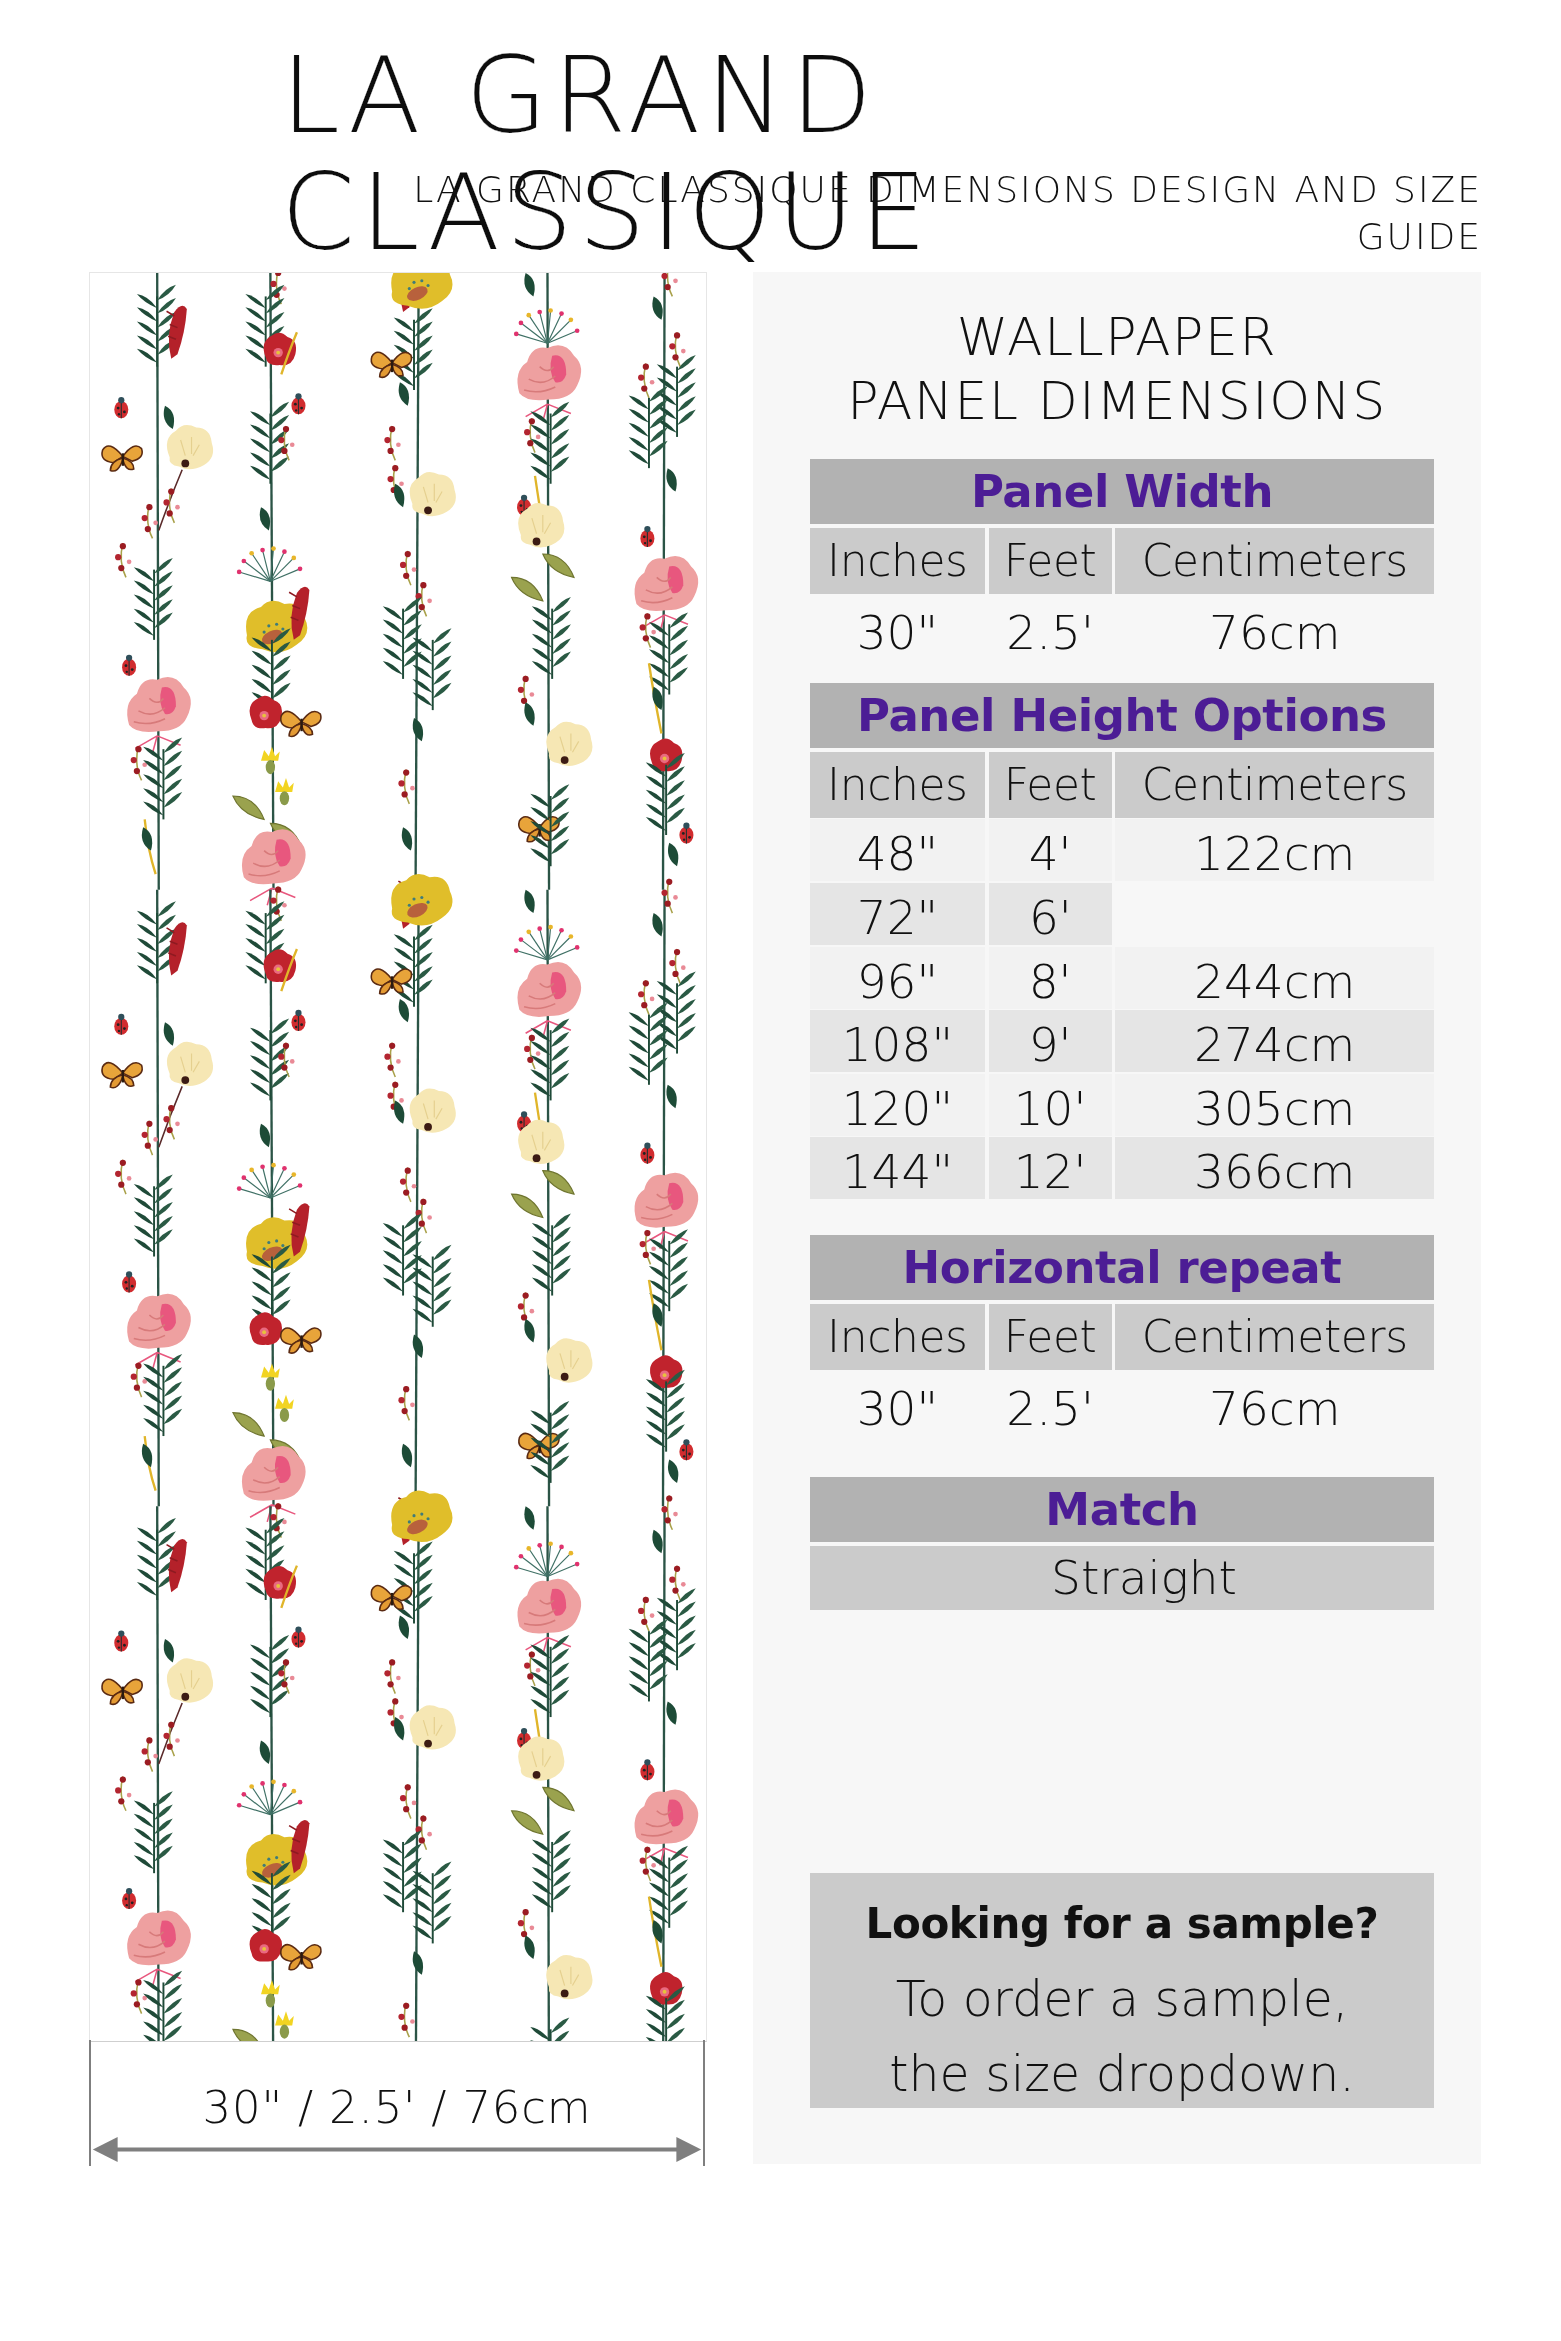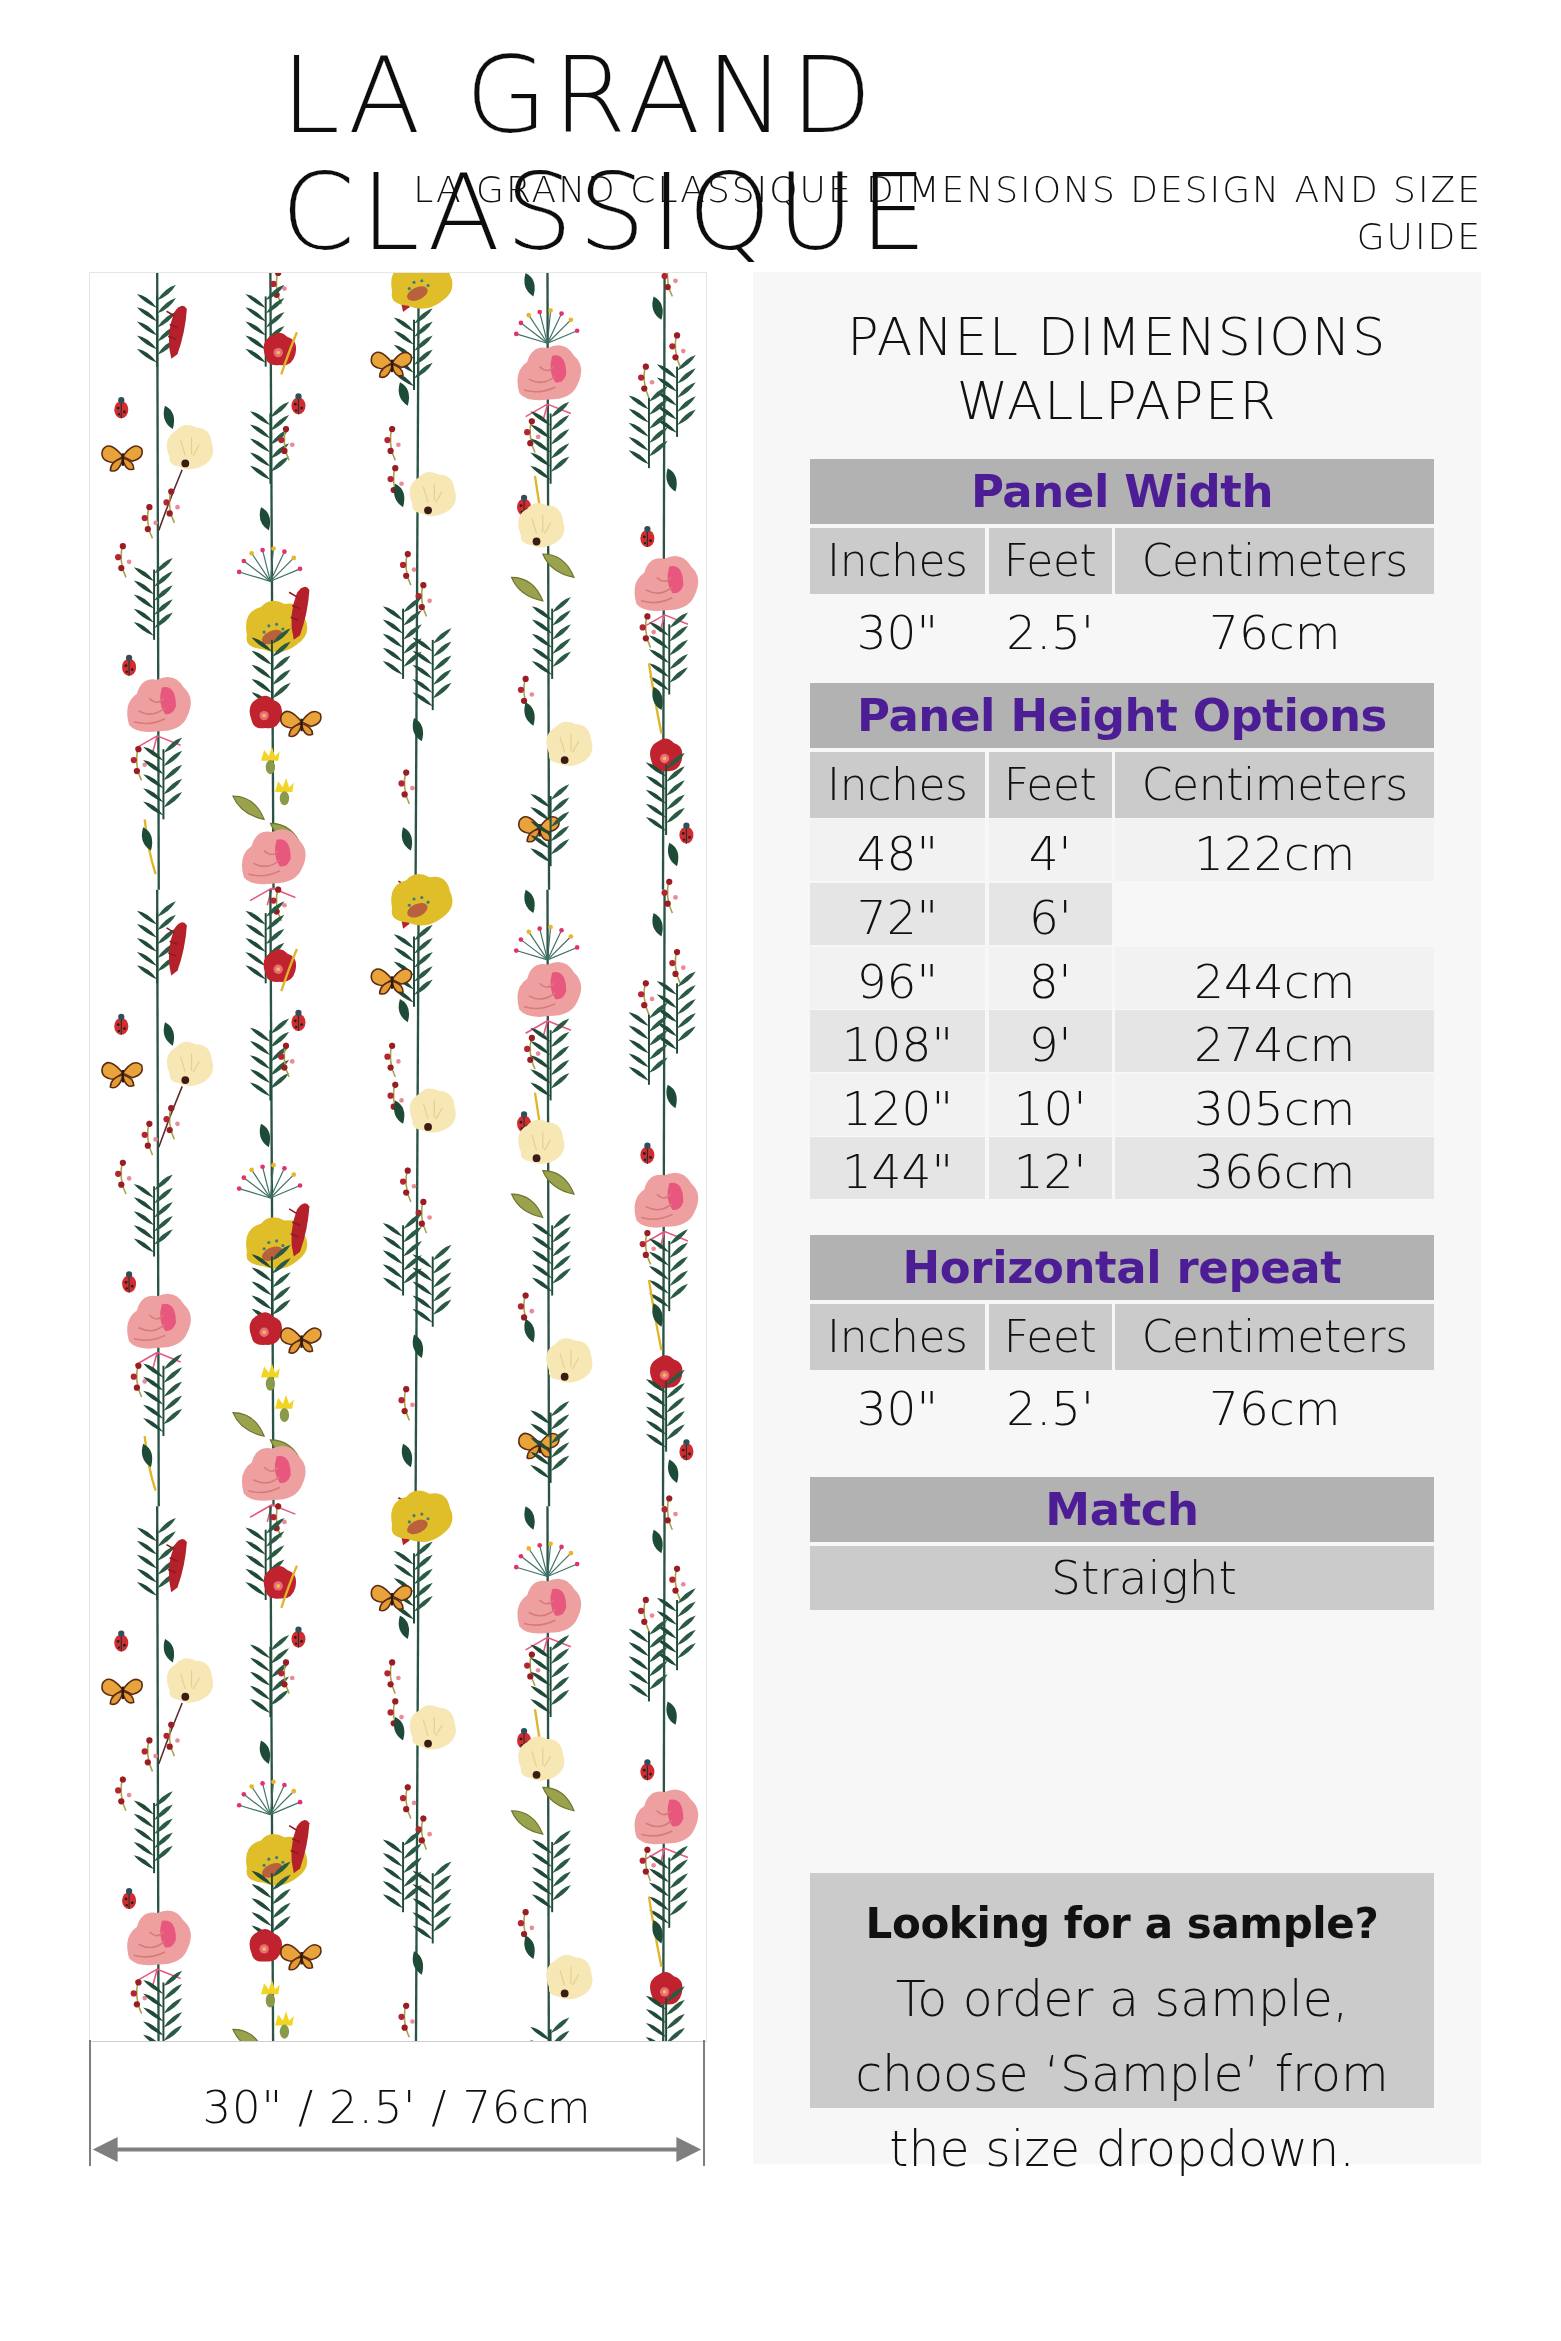--- a/index.html
+++ b/index.html
@@ -275,22 +275,22 @@
   <div class="label">30" / 2.5' / 76cm</div>
   <svg width="616" height="31" viewBox="0 0 789 40">
     <line x1="30" y1="20" x2="759" y2="20" stroke="#7f7f7f" stroke-width="5"></line>
     <polygon points="2,20 34,4 34,36" fill="#7f7f7f"></polygon>
     <polygon points="787,20 755,4 755,36" fill="#7f7f7f"></polygon>
   </svg>
 </div>
 
 <div class="spec">
   <div class="spec-title">
+    <div>WALLPAPER</div>
     <div>PANEL DIMENSIONS</div>
-    <div>WALLPAPER</div>
   </div>
 
   <div class="tbl" style="top:187px">
     <div class="hdr">Panel Width</div>
     <div class="row sub">
       <div class="cell c1">Inches</div>
       <div class="cell c2">Feet</div>
       <div class="cell c3">Centimeters</div>
     </div>
     <div class="row val">
@@ -355,17 +355,16 @@
   </div>
 
   <div class="tbl" style="top:1205px">
     <div class="hdr">Match</div>
     <div class="match-val">Straight</div>
   </div>
 
   <div class="sample">
     <div class="q">Looking for a sample?</div>
     <div class="t">To order a sample,</div>
-    <div class="t">choose ‘Sample’ from</div>
     <div class="t">the size dropdown.</div>
   </div>
 </div>
 
 
 </body></html>

